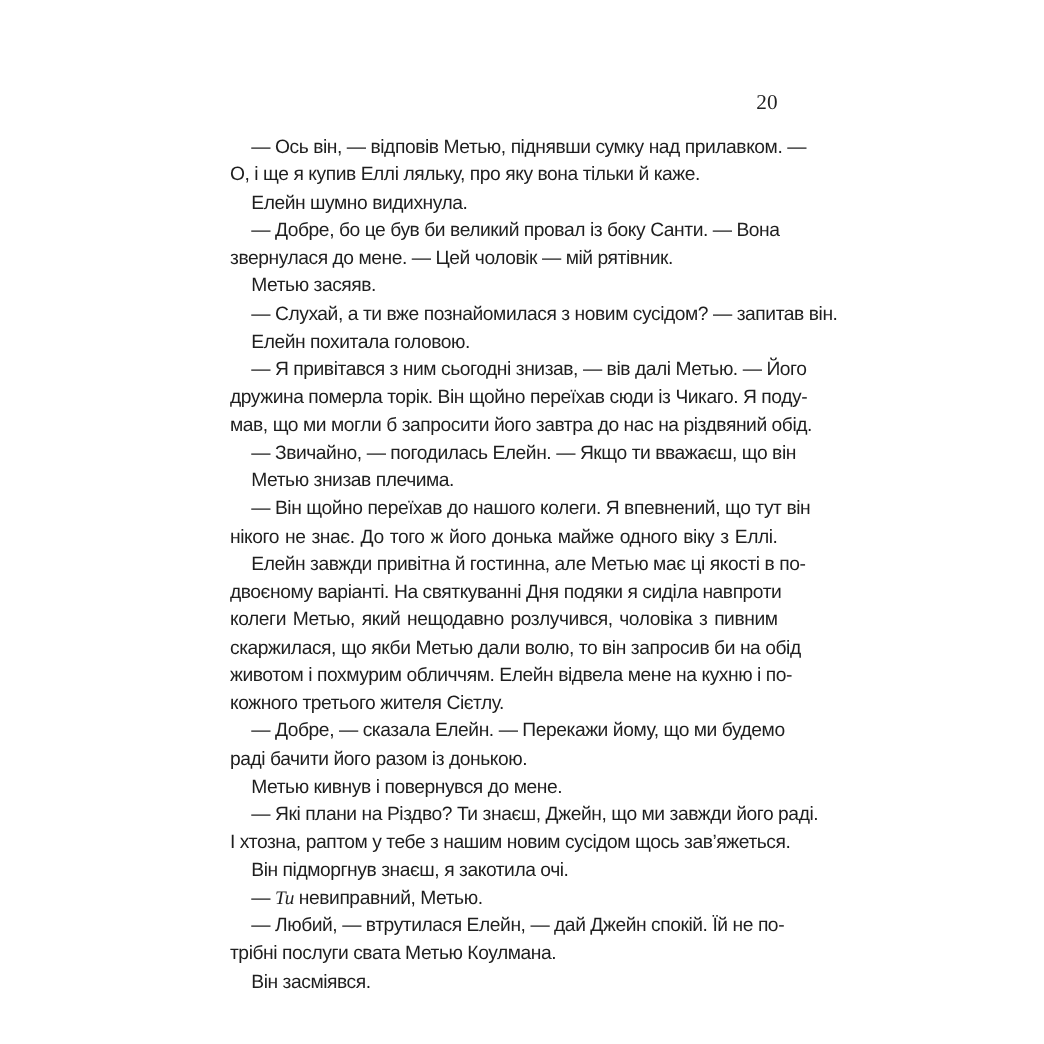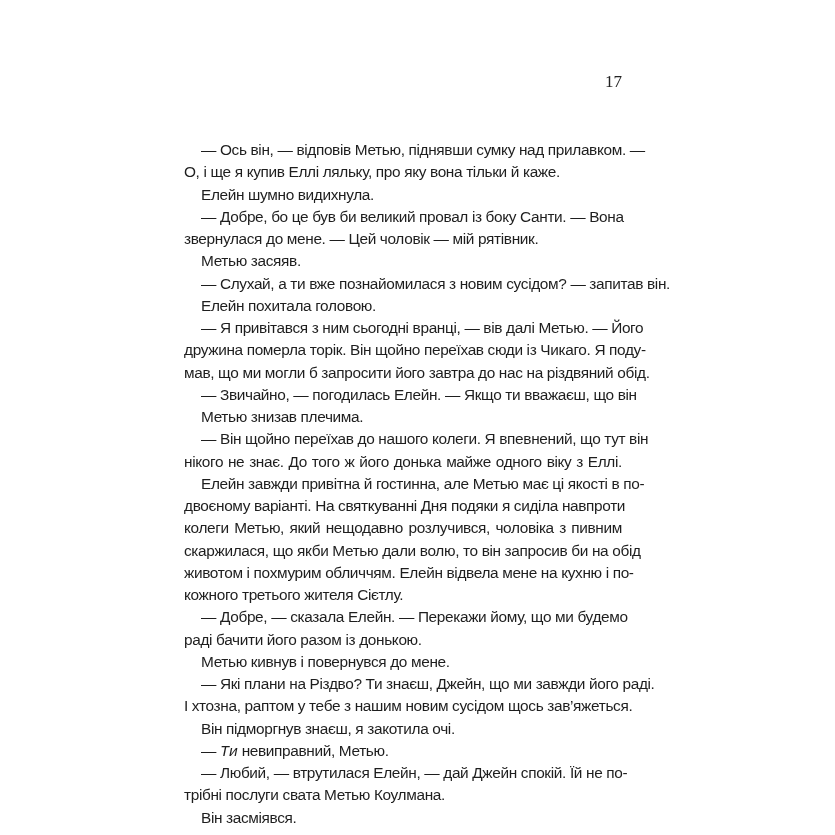--- a/index.html
+++ b/index.html
@@ -7,42 +7,41 @@
     .page-number {
       position: absolute; top: 72px; left: 560px; width: 62px;
       text-align: right;
       font-family: "Liberation Serif", serif; font-size: 17px; color: #222;
     }
     .text-block {
       position: absolute; top: 107px; left: 184px; width: 438px;
       font-family: "Liberation Sans", sans-serif; font-size: 15.4px;
       line-height: 22.25px; color: #1e1e1e;
       letter-spacing: -0.35px;
-      margin-top: 32px;
     }
     .line { white-space: nowrap; height: 22.25px; display: block; }
     .line.indent { padding-left: 17px; }
     .line.justify { text-align: justify; text-align-last: justify; }
-    .ital { font-style: italic; font-family: Liberation Mono, monospace; }
+    .ital { font-style: italic; font-family: Liberation Serif, serif; }
   </style>
 </head>
 <body>
 
-<div class="page-number">17</div>
+<div class="page-number">20</div>
 
 <div class="text-block">
   <span class="line indent justify">— Ось він, — відповів Метью, піднявши сумку над прилавком. —</span>
   <span class="line justify-no">О, і ще я купив Еллі ляльку, про яку вона тільки й каже.</span>
   <span class="line indent">Елейн шумно видихнула.</span>
   <span class="line indent justify">— Добре, бо це був би великий провал із боку Санти. — Вона</span>
   <span class="line">звернулася до мене. — Цей чоловік — мій рятівник.</span>
   <span class="line indent">Метью засяяв.</span>
   <span class="line indent justify">— Слухай, а ти вже познайомилася з новим сусідом? — запитав він.</span>
   <span class="line indent">Елейн похитала головою.</span>
-  <span class="line indent justify">— Я привітався з ним сьогодні вранці, — вів далі Метью. — Його</span>
+  <span class="line indent justify">— Я привітався з ним сьогодні знизав, — вів далі Метью. — Його</span>
   <span class="line justify">дружина померла торік. Він щойно переїхав сюди із Чикаго. Я поду-</span>
   <span class="line justify">мав, що ми могли б запросити його завтра до нас на різдвяний обід.</span>
   <span class="line indent justify">— Звичайно, — погодилась Елейн. — Якщо ти вважаєш, що він</span>
   <span class="line indent">Метью знизав плечима.</span>
   <span class="line indent justify">— Він щойно переїхав до нашого колеги. Я впевнений, що тут він</span>
   <span class="line justify">нікого не знає. До того ж його донька майже одного віку з Еллі.</span>
   <span class="line indent justify">Елейн завжди привітна й гостинна, але Метью має ці якості в по-</span>
   <span class="line justify">двоєному варіанті. На святкуванні Дня подяки я сиділа навпроти</span>
   <span class="line justify">колеги Метью, який нещодавно розлучився, чоловіка з пивним</span>
   <span class="line justify">скаржилася, що якби Метью дали волю, то він запросив би на обід</span>

